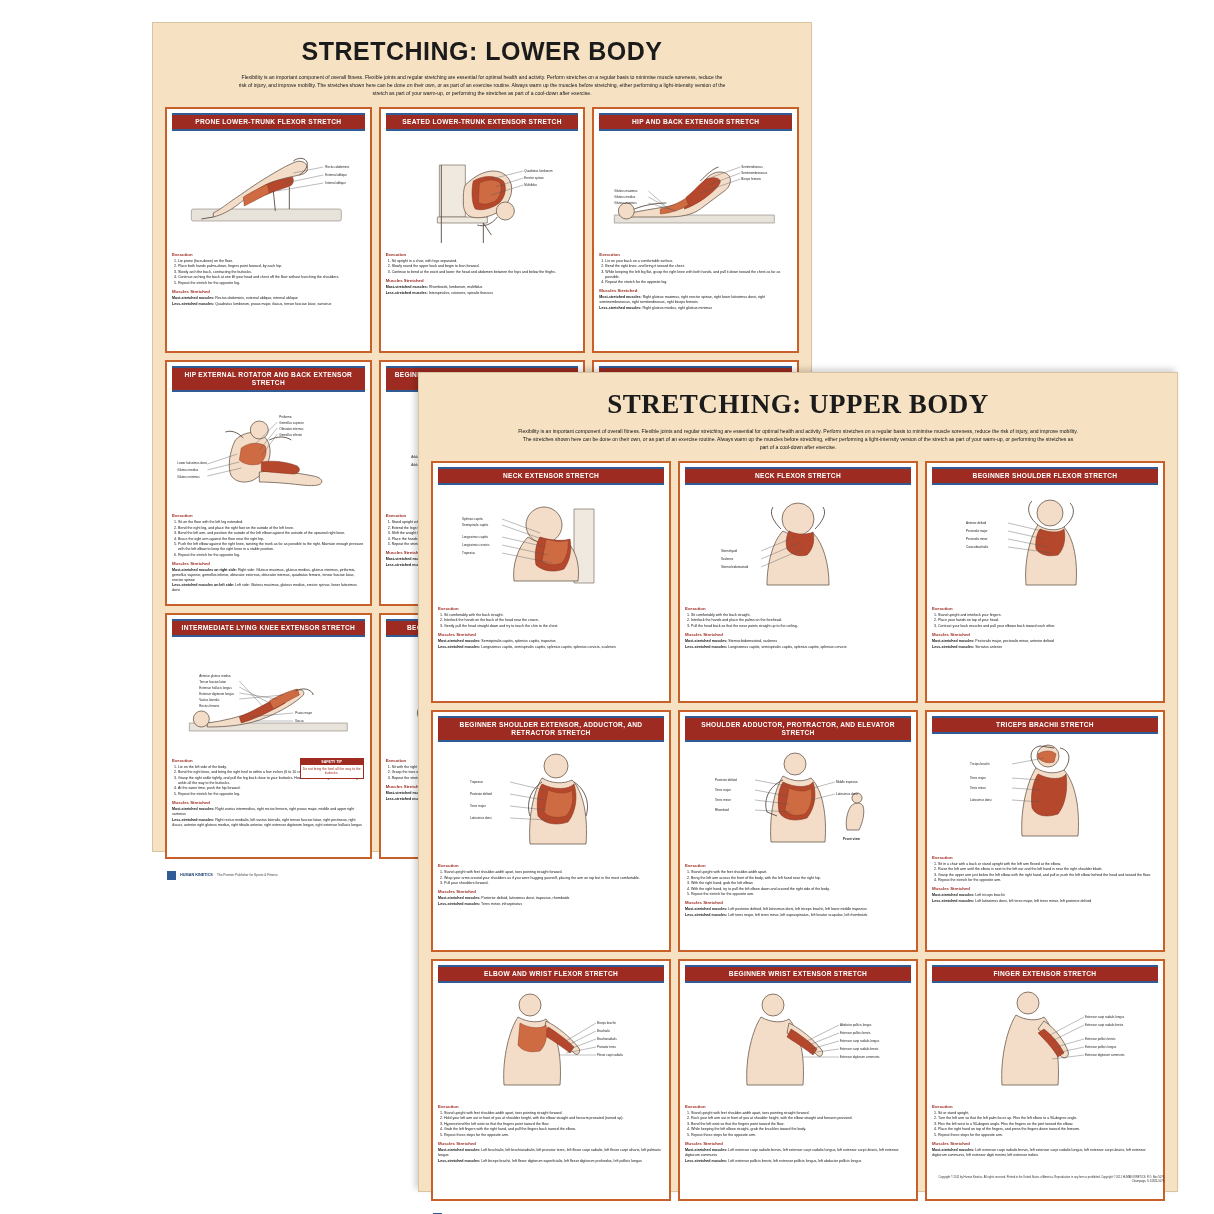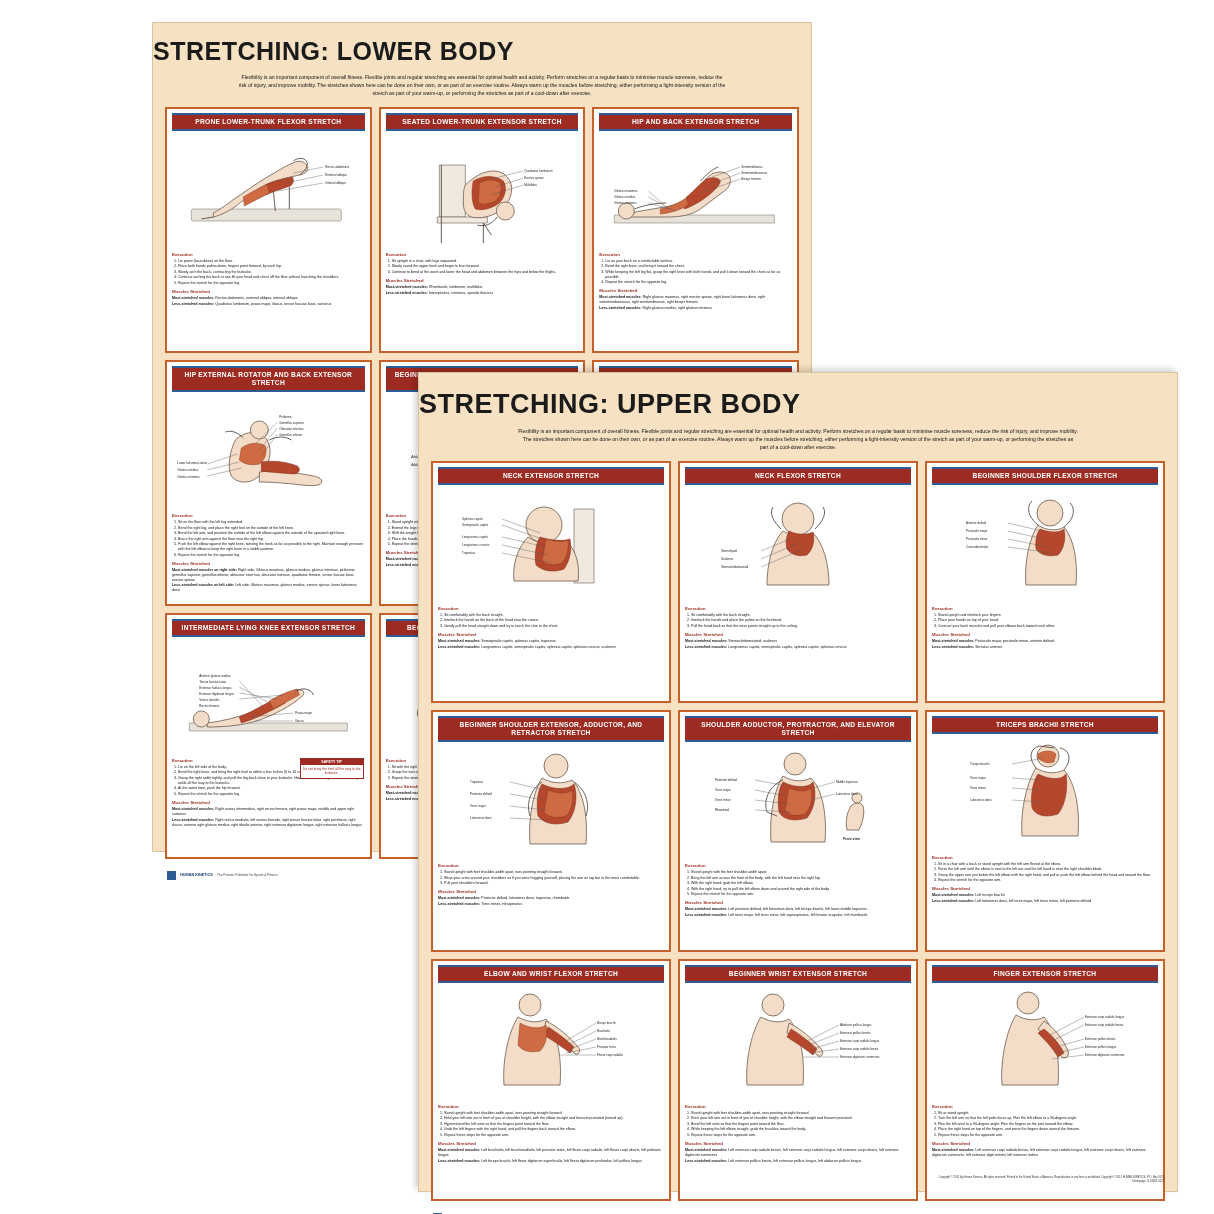--- a/index.html
+++ b/index.html
@@ -2,23 +2,23 @@
 <html><head>
 <meta charset="utf-8">
 <style>
   html,body{margin:0;padding:0;background:#ffffff;}
   body{width:1214px;height:1214px;position:relative;font-family:"Liberation Sans",sans-serif;overflow:hidden;}
 
   .poster{position:absolute;background:#f6e2c3;box-sizing:border-box;border:1px solid #d8c49f;}
   #poster-lower{left:152px;top:22px;width:660px;height:830px;}
   #poster-upper{left:418px;top:372px;width:760px;height:820px;box-shadow:-3px -3px 6px rgba(0,0,0,.18);}
 
-  .poster-title{font-weight:bold;letter-spacing:.5px;color:#1b1b1b;}
+  .poster-title{text-align:center;font-weight:bold;letter-spacing:.5px;color:#1b1b1b;}
   #poster-lower .poster-title{font-size:25px;margin:14px 0 8px;}
-  #poster-upper .poster-title{font-size:27px;margin:16px 0 8px;}
+  #poster-upper .poster-title{font-size:27px;margin:16px 0 8px;font-family:Liberation Serif, serif;}
 
   .intro{font-size:5.1px;line-height:1.55;text-align:center;color:#111;margin:0 auto 9px;}
   #poster-lower .intro{width:490px;}
   #poster-upper .intro{width:560px;}
 
   .grid{display:grid;gap:7px;padding:0 12px 10px;}
   #lower-grid{grid-template-columns:repeat(3,1fr);grid-auto-rows:246px;}
   #upper-grid{grid-template-columns:repeat(3,1fr);grid-auto-rows:242px;}
 
   .card{background:#fff;border:2px solid #c8602a;box-sizing:border-box;padding:4px 5px 5px;display:flex;flex-direction:column;overflow:hidden;position:relative;}

